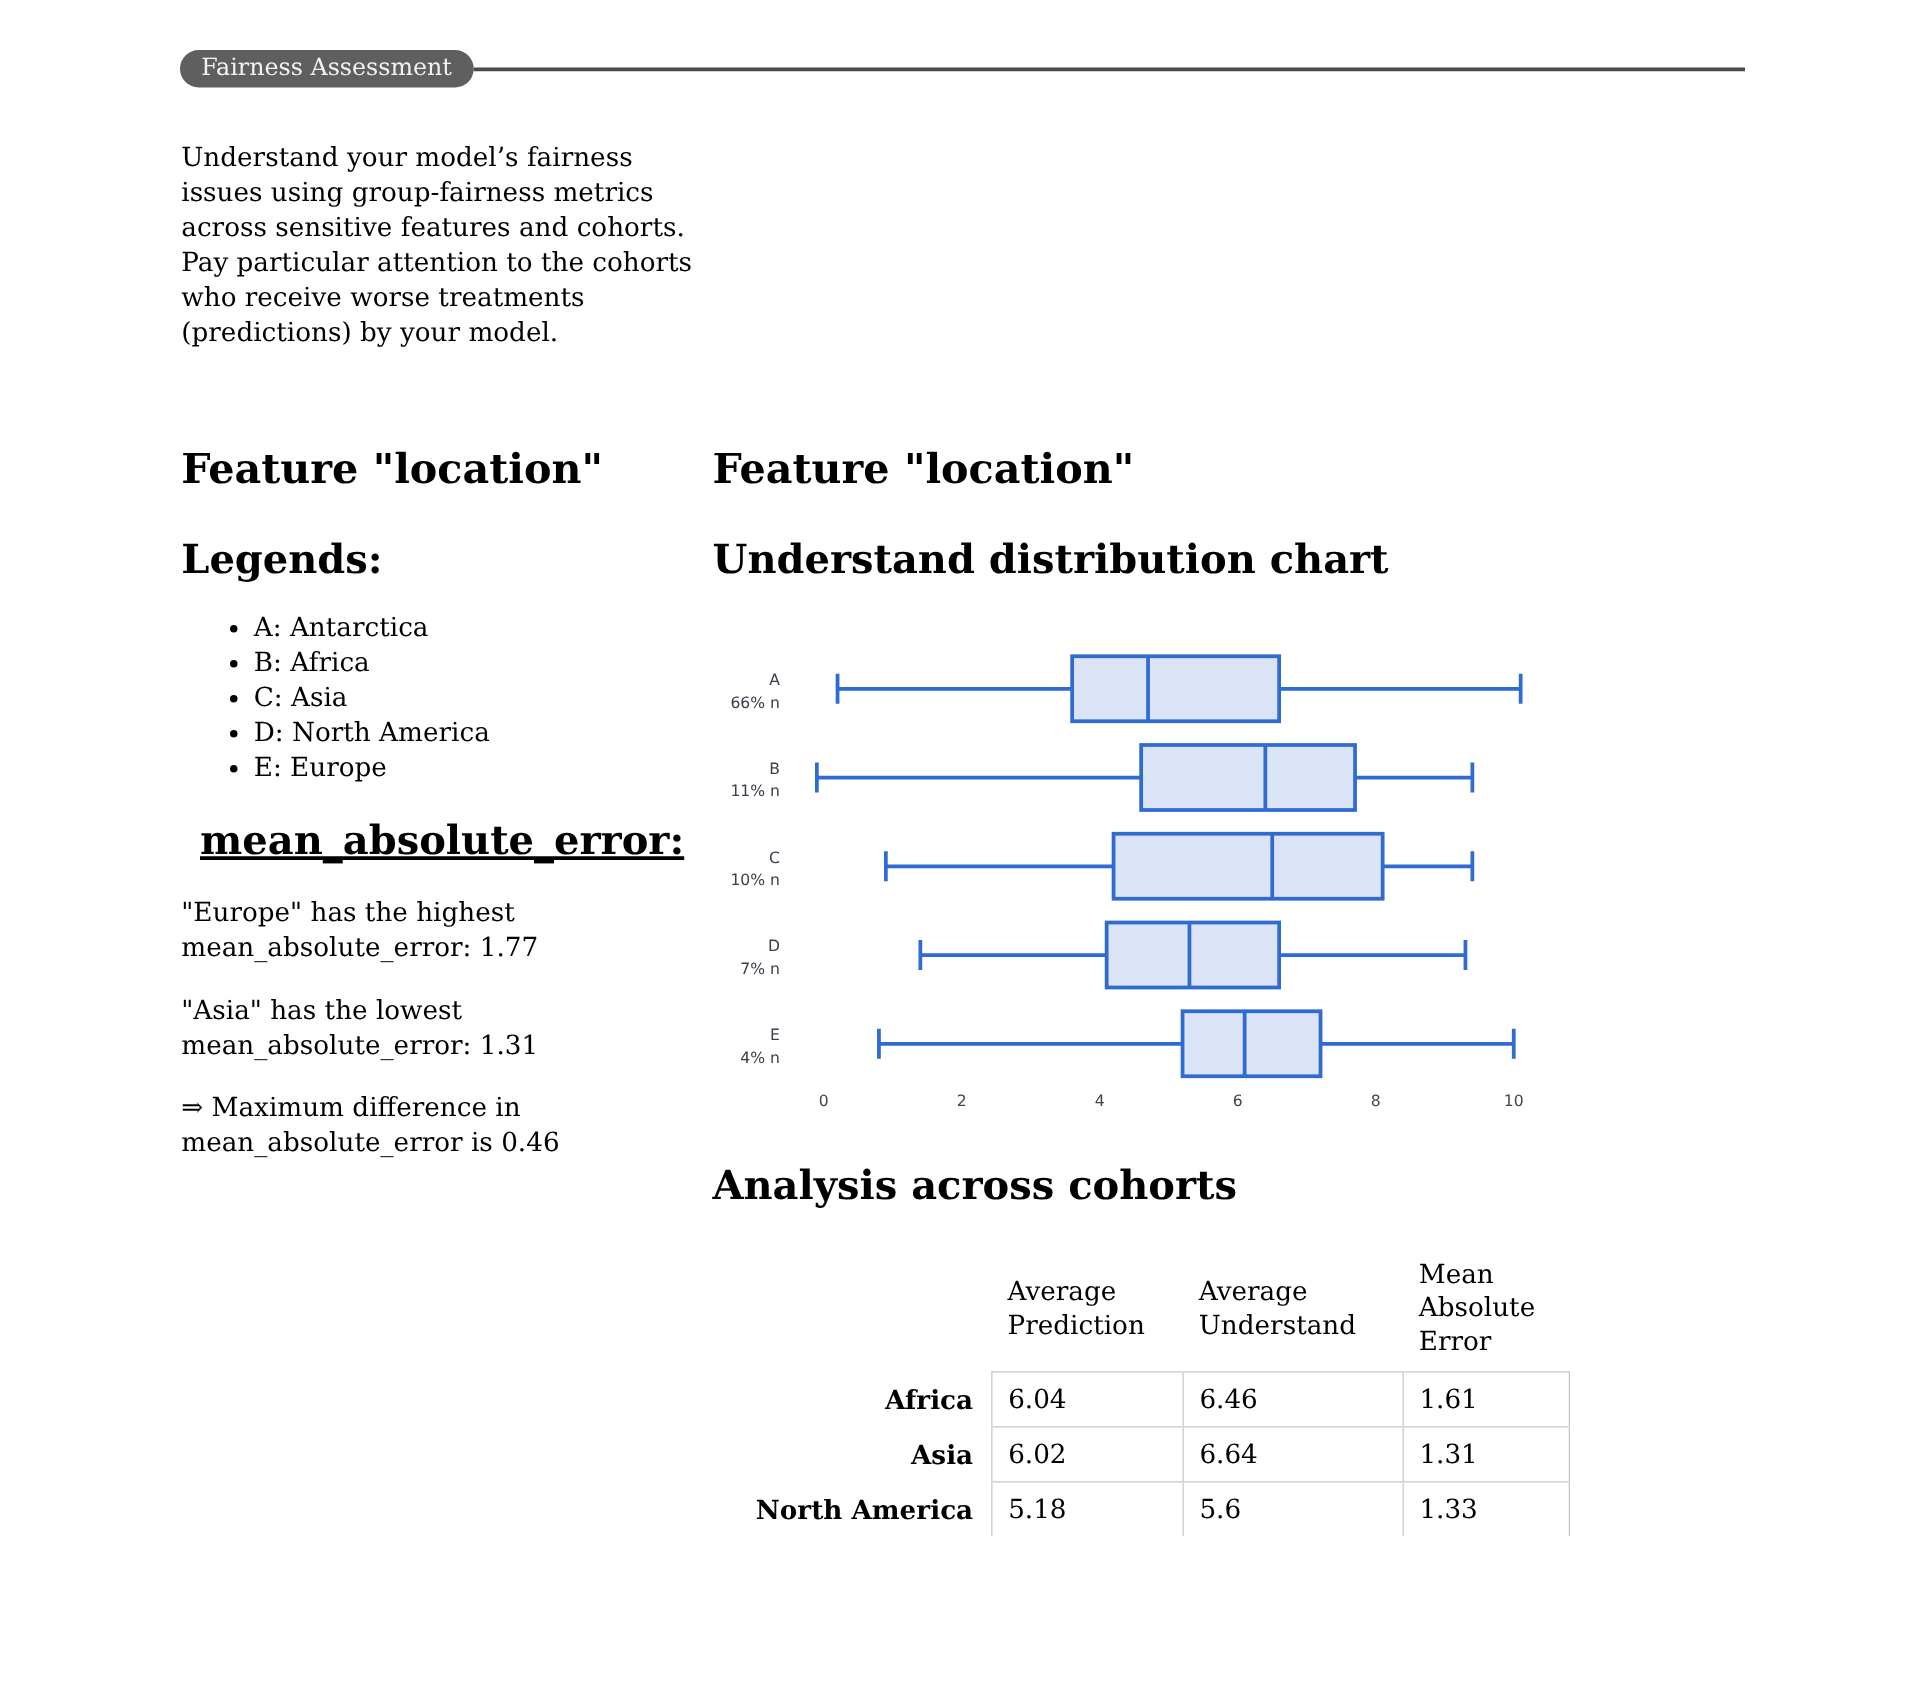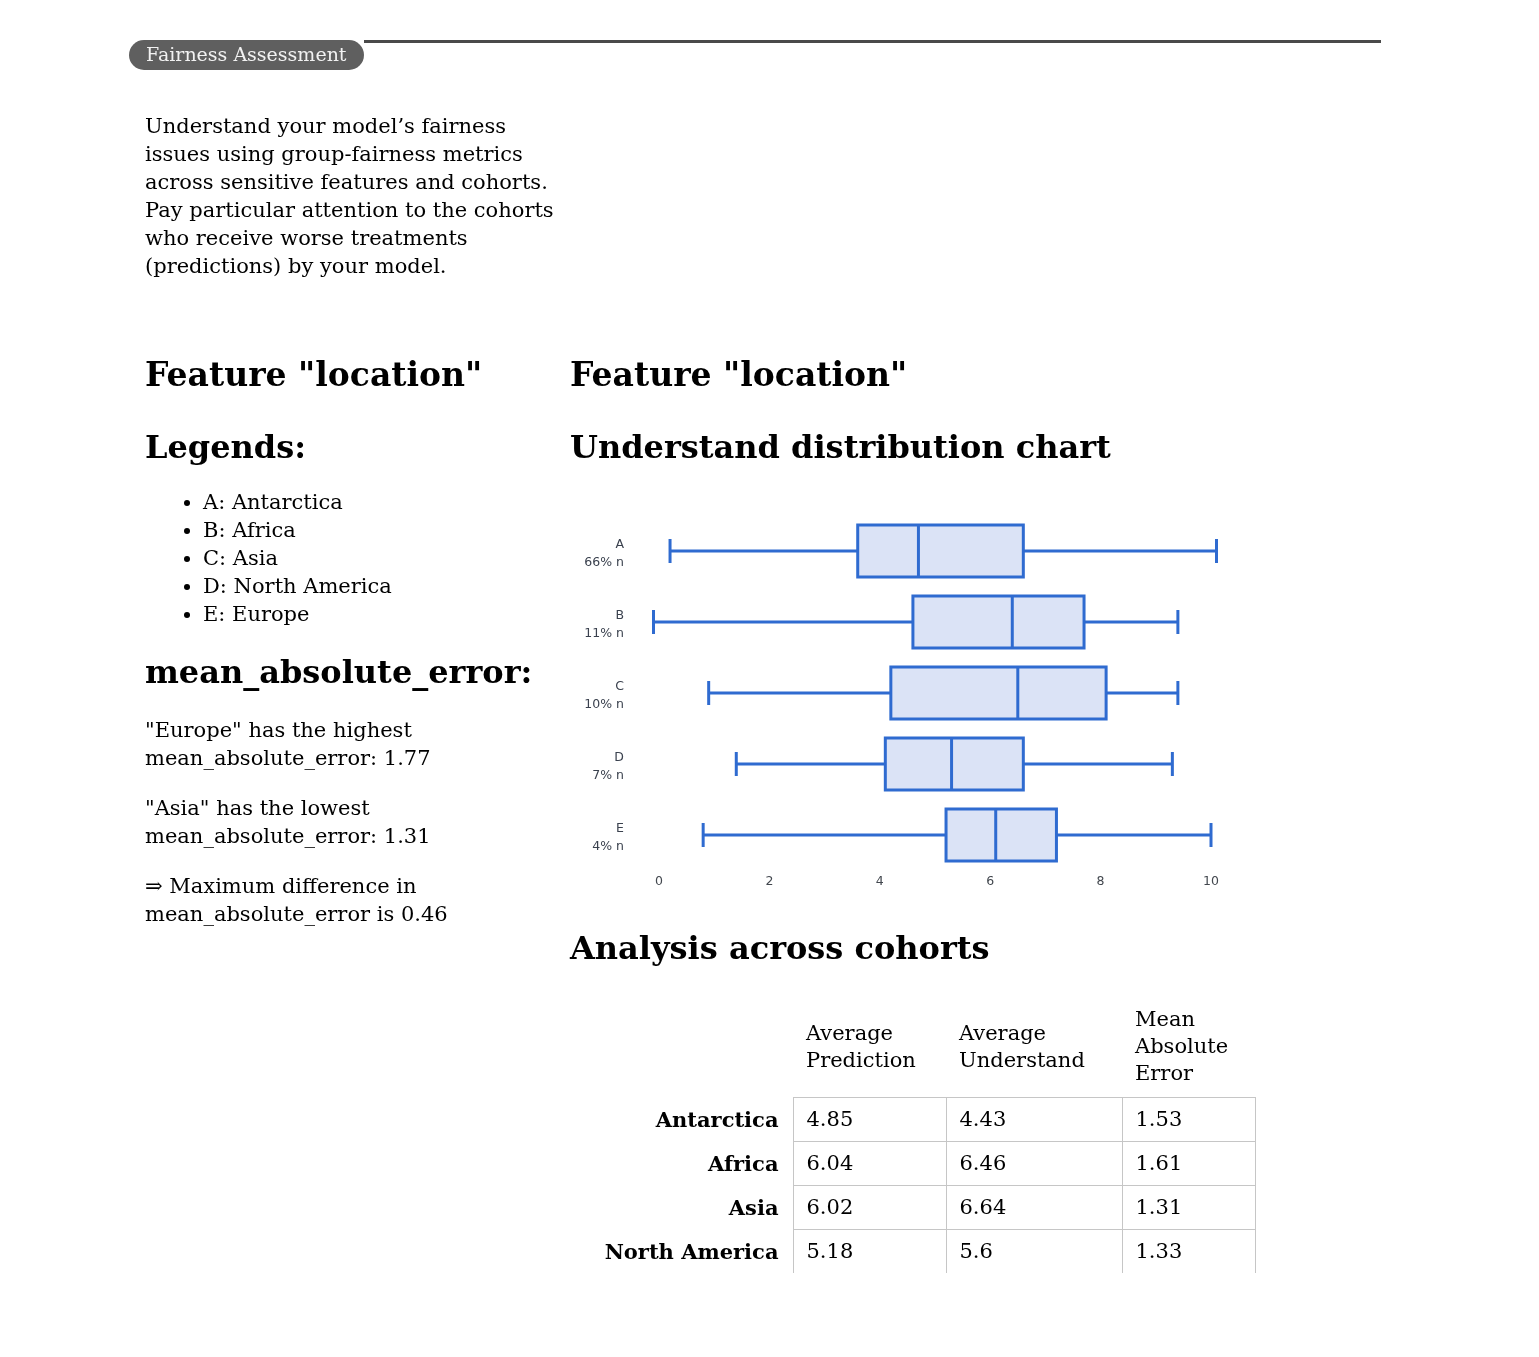--- a/index.html
+++ b/index.html
@@ -2,21 +2,21 @@
 <html><head>
 <meta charset="utf-8">
 <style>
   html,body{margin:0;padding:0;background:#fff;}
   #canvas{
     position:relative;width:1539px;height:1357px;background:#ffffff;
     font-family:"DejaVu Serif", serif;color:#000;overflow:hidden;
   }
   .abs{position:absolute;}
   
-  .badge-row{left:129px;top:40px;width:1252px;display:flex;align-items:flex-start;}
+  .badge-row{left:144px;top:40px;width:1252px;display:flex;align-items:center;}
   .badge{
     background:#5f5f5f;color:#f2f2f2;font-size:19px;line-height:26px;
     padding:1px 17px 3px 17px;border-radius:16px;white-space:nowrap;
   }
   .rule{flex:1;height:3px;background:#4a4a4a;}
   
   .intro{left:145px;top:112px;width:432px;font-size:21px;line-height:28px;}
   .h-feature{font-size:33px;font-weight:bold;line-height:40px;white-space:nowrap;}
   .h-section{font-size:32px;font-weight:bold;line-height:30px;white-space:nowrap;}
   .legend-list{left:145px;top:488px;width:420px;margin:0;padding:0 0 0 58px;
@@ -54,21 +54,21 @@
 
   <div class="abs h-feature" style="left:145px;top:355px;">Feature "location"</div>
   <div class="abs h-section" style="left:145px;top:432px;">Legends:</div>
   <ul class="abs legend-list">
     <li>A: Antarctica</li>
     <li>B: Africa</li>
     <li>C: Asia</li>
     <li>D: North America</li>
     <li>E: Europe</li>
   </ul>
-  <div class="abs h-section" style="left:145px;top:657px;">mean_absolute_error:</div>
+  <div class="abs h-section" style="left:160px;top:657px;text-decoration:underline;">mean_absolute_error:</div>
   <div class="abs mae-p" style="left:145px;top:716px;">"Europe" has the highest mean_absolute_error: 1.77</div>
   <div class="abs mae-p" style="left:145px;top:794px;">"Asia" has the lowest mean_absolute_error: 1.31</div>
   <div class="abs mae-p" style="left:145px;top:872px;">⇒ Maximum difference in mean_absolute_error is 0.46</div>
 
   <div class="abs h-feature" style="left:570px;top:355px;">Feature "location"</div>
   <div class="abs h-section" style="left:570px;top:432px;">Understand distribution chart</div>
 
   <svg id="boxplot-svg" class="abs" style="left:570px;top:495px;" width="720" height="405" viewBox="0 0 720 405">
       <g>
         <line x1="100.04" x2="646.52" y1="56" y2="56" stroke="#2f6bd0" stroke-width="3"></line>
@@ -137,26 +137,20 @@
     <thead>
       <tr>
         <th></th>
         <th>Average Prediction</th>
         <th>Average Understand</th>
         <th>Mean Absolute Error</th>
       </tr>
     </thead>
     <tbody>
       <tr>
-        <td class="rowlabel">Antarctica</td>
-        <td class="val">4.85</td>
-        <td class="val">4.43</td>
-        <td class="val last">1.53</td>
-      </tr>
-      <tr>
         <td class="rowlabel">Africa</td>
         <td class="val">6.04</td>
         <td class="val">6.46</td>
         <td class="val last">1.61</td>
       </tr>
       <tr>
         <td class="rowlabel">Asia</td>
         <td class="val">6.02</td>
         <td class="val">6.64</td>
         <td class="val last">1.31</td>

